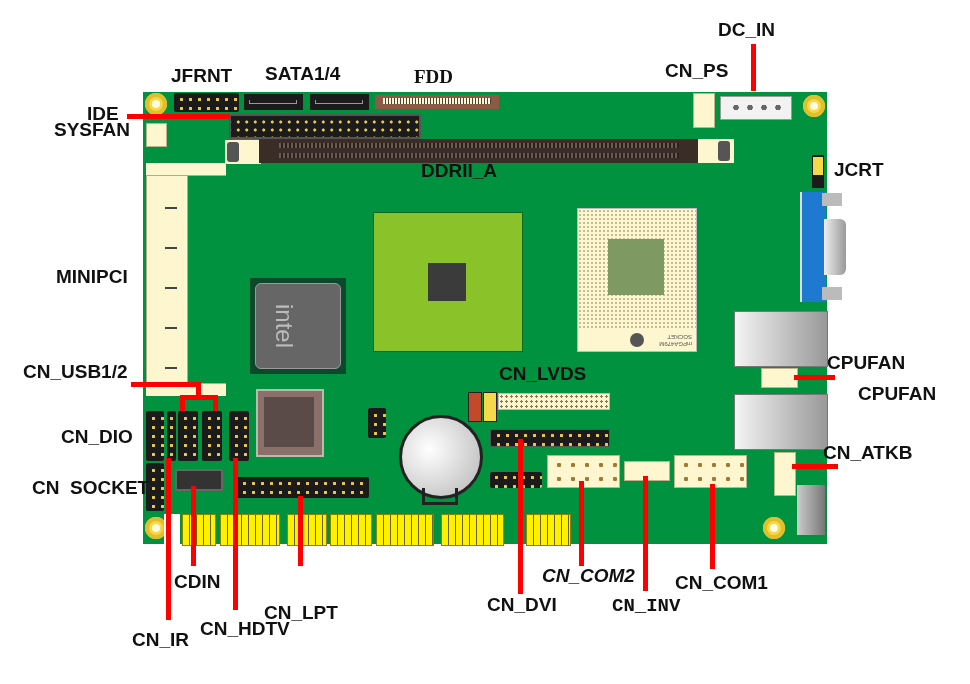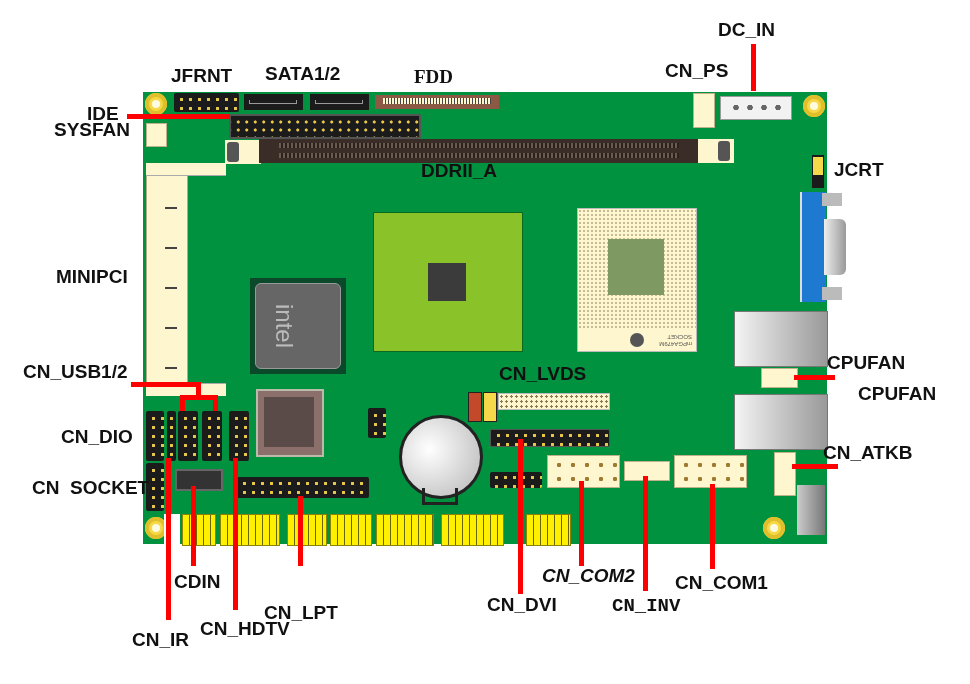--- a/index.html
+++ b/index.html
@@ -147,21 +147,21 @@
 <div class="finger" style="left:441px;width:61px;height:30px;"></div>
 <div class="finger" style="left:526px;width:43px;height:30px;"></div>
 
 <style>
   .finger{top:514px !important;}
 </style>
 
 <div class="lbl" style="left:718px;top:20px;">DC_IN</div>
 <div class="lbl" style="left:665px;top:61px;">CN_PS</div>
 <div class="lbl" style="left:171px;top:66px;">JFRNT</div>
-<div class="lbl" style="left:265px;top:64px;">SATA1/2</div>
+<div class="lbl" style="left:265px;top:64px;">SATA1/4</div>
 <div class="lbl" style="left:414px;top:67px;font-family:Liberation Serif, serif;">FDD</div>
 <div class="lbl" style="left:87px;top:104px;">IDE</div>
 <div class="lbl" style="left:54px;top:120px;">SYSFAN</div>
 <div class="lbl" style="left:421px;top:161px;">DDRII_A</div>
 <div class="lbl" style="left:834px;top:160px;">JCRT</div>
 <div class="lbl" style="left:56px;top:267px;">MINIPCI</div>
 <div class="lbl" style="left:23px;top:362px;">CN_USB1/2</div>
 <div class="lbl" style="left:499px;top:364px;">CN_LVDS</div>
 <div class="lbl" style="left:827px;top:353px;">CPUFAN</div>
 <div class="lbl" style="left:858px;top:384px;">CPUFAN</div>

